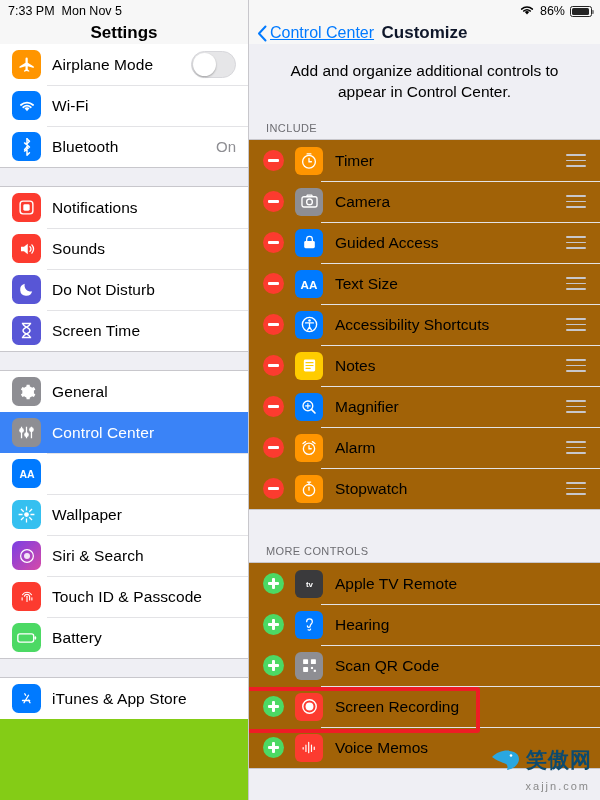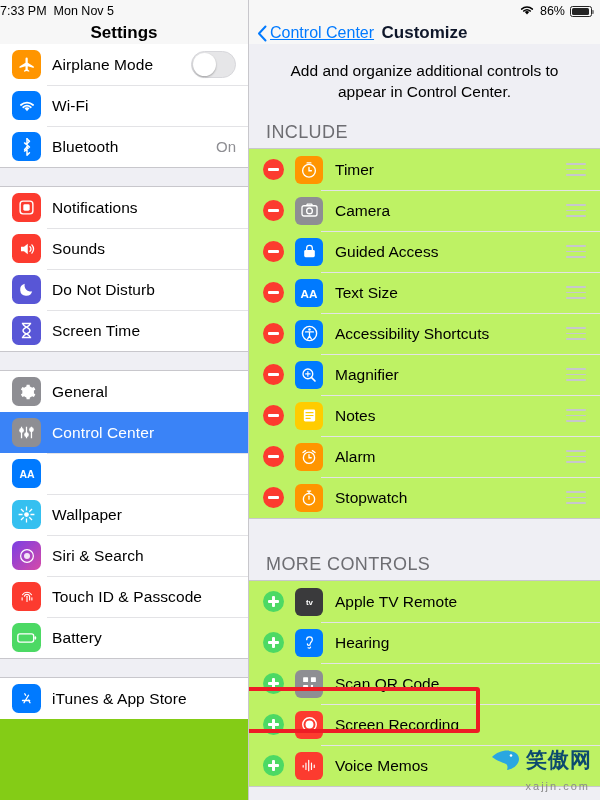--- a/index.html
+++ b/index.html
@@ -10,21 +10,21 @@
     overflow: hidden;
   }
   .screen { position: relative; width: 600px; height: 800px; display: flex; }
 
   
   .statusbar {
     position: absolute; top: 0; left: 0; width: 600px; height: 22px;
     display: flex; align-items: center; font-size: 12px; color: #000;
     z-index: 30;
   }
-  .statusbar .left { padding-left: 0; display: flex; gap: 7px; align-items: center; }
+  .statusbar .left { padding-left: 8px; display: flex; gap: 7px; align-items: center; }
   .statusbar .right { margin-left: auto; padding-right: 8px; display: flex; gap: 5px; align-items: center; }
   .status-text { font-size: 12.5px; color: #000; }
 
   
   .batt { position: relative; width: 22px; height: 11px; border: 1px solid #000; border-radius: 2.5px; opacity: .85; }
   .batt::after { content:""; position:absolute; right:-3px; top:3.5px; width:2px; height:4px; background:#000; border-radius:0 1px 1px 0; opacity:.5;}
   .batt .fill { position:absolute; left:1px; top:1px; bottom:1px; width:84%; background:#000; border-radius:1.5px; }
 
   
   .left-pane {
@@ -68,24 +68,24 @@
     height: 44px; padding-top: 22px; background: #f7f7f7; display: flex; align-items: center;
     position: relative;
   }
   .back-link { display: flex; align-items: center; color: #007aff; font-size: 16px; margin-left: 8px; }
   .back-chevron { width: 10px; height: 17px; margin-right: 3px; }
   .back-text { text-decoration: underline; }
   .right-title { position: absolute; left: 0; right: 0; top: 22px; height: 22px; line-height: 22px;
     text-align: center; font-size: 17px; font-weight: bold; color: #0f172a; pointer-events: none; }
 
   .intro { padding: 16px 26px 14px; text-align: center; font-size: 15.5px; color: #000; line-height: 21px; }
-  .section-hdr { padding: 6px 0 5px 17px; font-size: 18px; color: #6d6d72; letter-spacing: .4px; }
+  .section-hdr { padding: 6px 0 5px 17px; font-size: 11px; color: #6d6d72; letter-spacing: .4px; }
   .section-hdr.spaced { padding-top: 35px; }
   .list { background: #fff; border-top: 1px solid #c8c7cc; border-bottom: 1px solid #c8c7cc; }
-  .crow { display: flex; align-items: center; height: 41px; padding-left: 14px; position: relative; background: #bef264; }
+  .crow { display: flex; align-items: center; height: 41px; padding-left: 14px; position: relative; background: #a16207; }
   .crow + .crow::before { content:""; position:absolute; top:0; left: 72px; right:0; height:1px; background:#e3e3e6; }
   .badge { width: 21px; height: 21px; border-radius: 50%; flex: 0 0 21px; display: flex; align-items: center;
     justify-content: center; margin-right: 11px; }
   .badge.remove { background: #fc3b2f; }
   .badge.add { background: #4cd964; }
   .badge .bar { width: 11px; height: 2.5px; background: #fff; border-radius: 1px; }
   .badge .bar.v { position: absolute; width: 2.5px; height: 11px; }
   .badge-wrap { position: relative; display: flex; align-items: center; justify-content: center; }
   .cicon { width: 28px; height: 28px; border-radius: 6px; margin-right: 12px; display:flex;
     align-items:center; justify-content:center; flex: 0 0 28px; }
@@ -401,46 +401,46 @@
             <span></span>
             <span></span>
             <span></span>
           </span>
       </div>
 
       <div class="crow">
         <span class="badge remove badge-wrap">
             <span class="bar"></span>
           </span>
+        <span class="cicon" style="background:#ffcc00">
+          <svg width="17" height="17" viewBox="0 0 24 24">
+              <rect x="4" y="3.5" width="16" height="17" rx="2" fill="#fff"></rect>
+              <path d="M7 8h10M7 12h10M7 16h6" stroke="#ffcc00" stroke-width="1.6" stroke-linecap="round"></path>
+            </svg>
+        </span>
+        <span class="clabel">Notes</span>
+        <span class="grip">
+            <span></span>
+            <span></span>
+            <span></span>
+          </span>
+      </div>
+
+      <div class="crow">
+        <span class="badge remove badge-wrap">
+            <span class="bar"></span>
+          </span>
         <span class="cicon" style="background:#007aff">
           <svg width="18" height="18" viewBox="0 0 24 24">
               <circle cx="10.5" cy="10.5" r="6.5" fill="none" stroke="#fff" stroke-width="1.8"></circle>
               <path d="M15.5 15.5L20 20" stroke="#fff" stroke-width="2.2" stroke-linecap="round"></path>
               <path d="M7.5 10.5h6M10.5 7.5v6" stroke="#fff" stroke-width="1.5" stroke-linecap="round"></path>
             </svg>
         </span>
         <span class="clabel">Magnifier</span>
-        <span class="grip">
-            <span></span>
-            <span></span>
-            <span></span>
-          </span>
-      </div>
-
-      <div class="crow">
-        <span class="badge remove badge-wrap">
-            <span class="bar"></span>
-          </span>
-        <span class="cicon" style="background:#ffcc00">
-          <svg width="17" height="17" viewBox="0 0 24 24">
-              <rect x="4" y="3.5" width="16" height="17" rx="2" fill="#fff"></rect>
-              <path d="M7 8h10M7 12h10M7 16h6" stroke="#ffcc00" stroke-width="1.6" stroke-linecap="round"></path>
-            </svg>
-        </span>
-        <span class="clabel">Notes</span>
         <span class="grip">
             <span></span>
             <span></span>
             <span></span>
           </span>
       </div>
 
       <div class="crow">
         <span class="badge remove badge-wrap">
             <span class="bar"></span>

